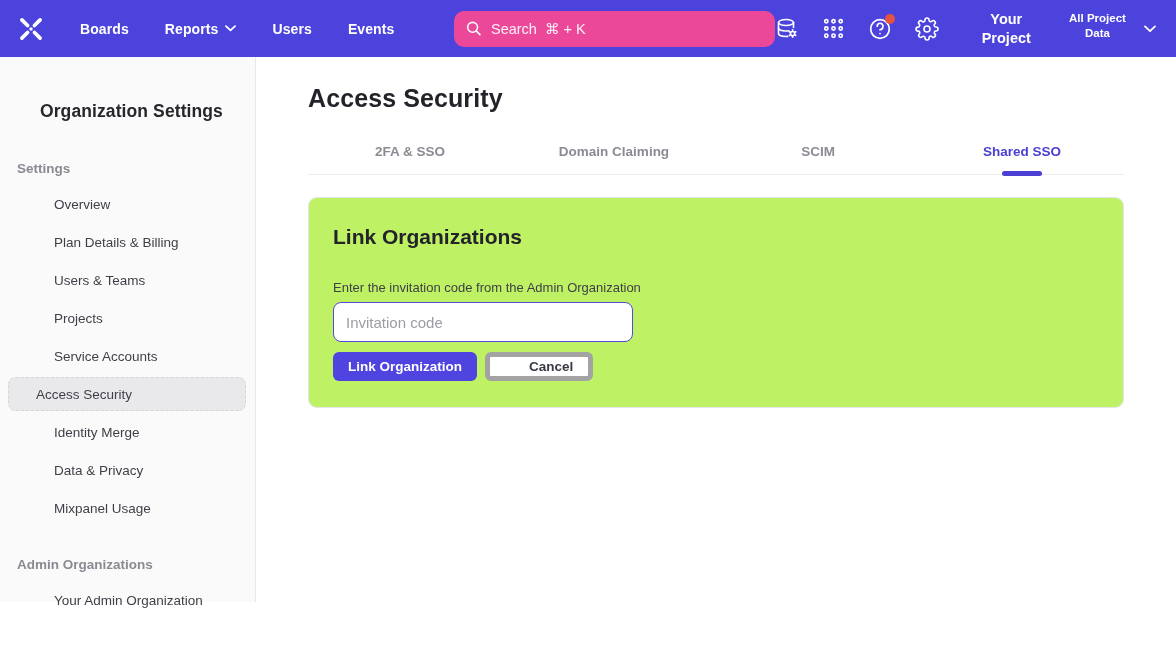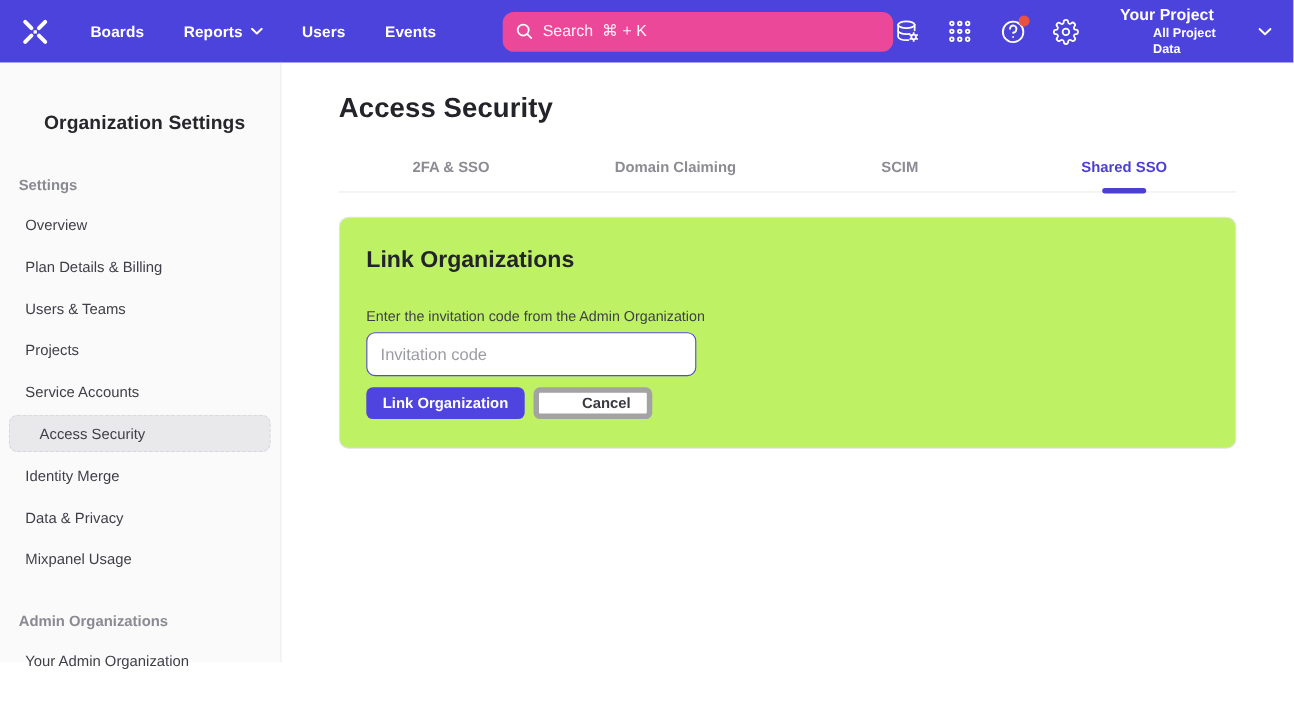--- a/index.html
+++ b/index.html
@@ -29,21 +29,21 @@
     font-size: 14.5px; width: 100%; font-family: inherit;
   }
   .search-box input::placeholder { color: rgba(255,255,255,0.92); }
   .nav-right { margin-left: auto; display: flex; align-items: center; gap: 23px; }
   .icon-btn { width: 26px; height: 26px; position: relative; display: flex; align-items: center; justify-content: center; cursor: pointer; }
   .badge {
     position: absolute; top: -2px; right: -3px; width: 10px; height: 10px;
     border-radius: 50%; background: #e85341;
   }
   .project-switcher { display: flex; align-items: center; margin-left: 14px; cursor: pointer; }
-  .project-meta { display: flex; flex-direction: column; line-height: 1.25; }
+  .project-meta { display: flex; line-height: 1.25; text-align: center; }
   .project-name { font-size: 14.5px; font-weight: 700; }
   .project-scope { font-size: 11.5px; font-weight: 700; margin-top: 1px; margin-left: 30px; }
   .project-chevron { margin-left: 16px; margin-right: 4px; display: flex; }
 
   
   .layout { display: flex; height: 545px; }
 
   
   .sidebar {
     width: 256px; min-width: 256px; background: #fafafb;
@@ -51,21 +51,21 @@
   }
   .sidebar-title {
     margin: 44px 0 0 40px; font-size: 17.5px; font-weight: 700; color: #26262b;
     letter-spacing: .1px;
   }
   .section-label {
     margin: 39px 0 9px 17px; font-size: 13.5px; font-weight: 700; color: #8a8a92;
   }
   .section-label.second { margin-top: 30px; }
   .side-item {
-    height: 38px; display: flex; align-items: center; padding-left: 23px;
+    height: 38px; display: flex; align-items: center; padding-left: 54px;
     font-size: 13.5px; color: #3f3f47; cursor: pointer;
   }
   .side-item.active {
     margin: 0 9px 0 8px; padding-left: 27px; background: #e9e9ec;
     border: 1px dashed #d5d5da; border-radius: 8px; height: 34px;
     margin-top: 2px; margin-bottom: 2px;
   }
 
   
   .main { flex: 1; padding: 26px 52px 0 52px; background: #ffffff; }

